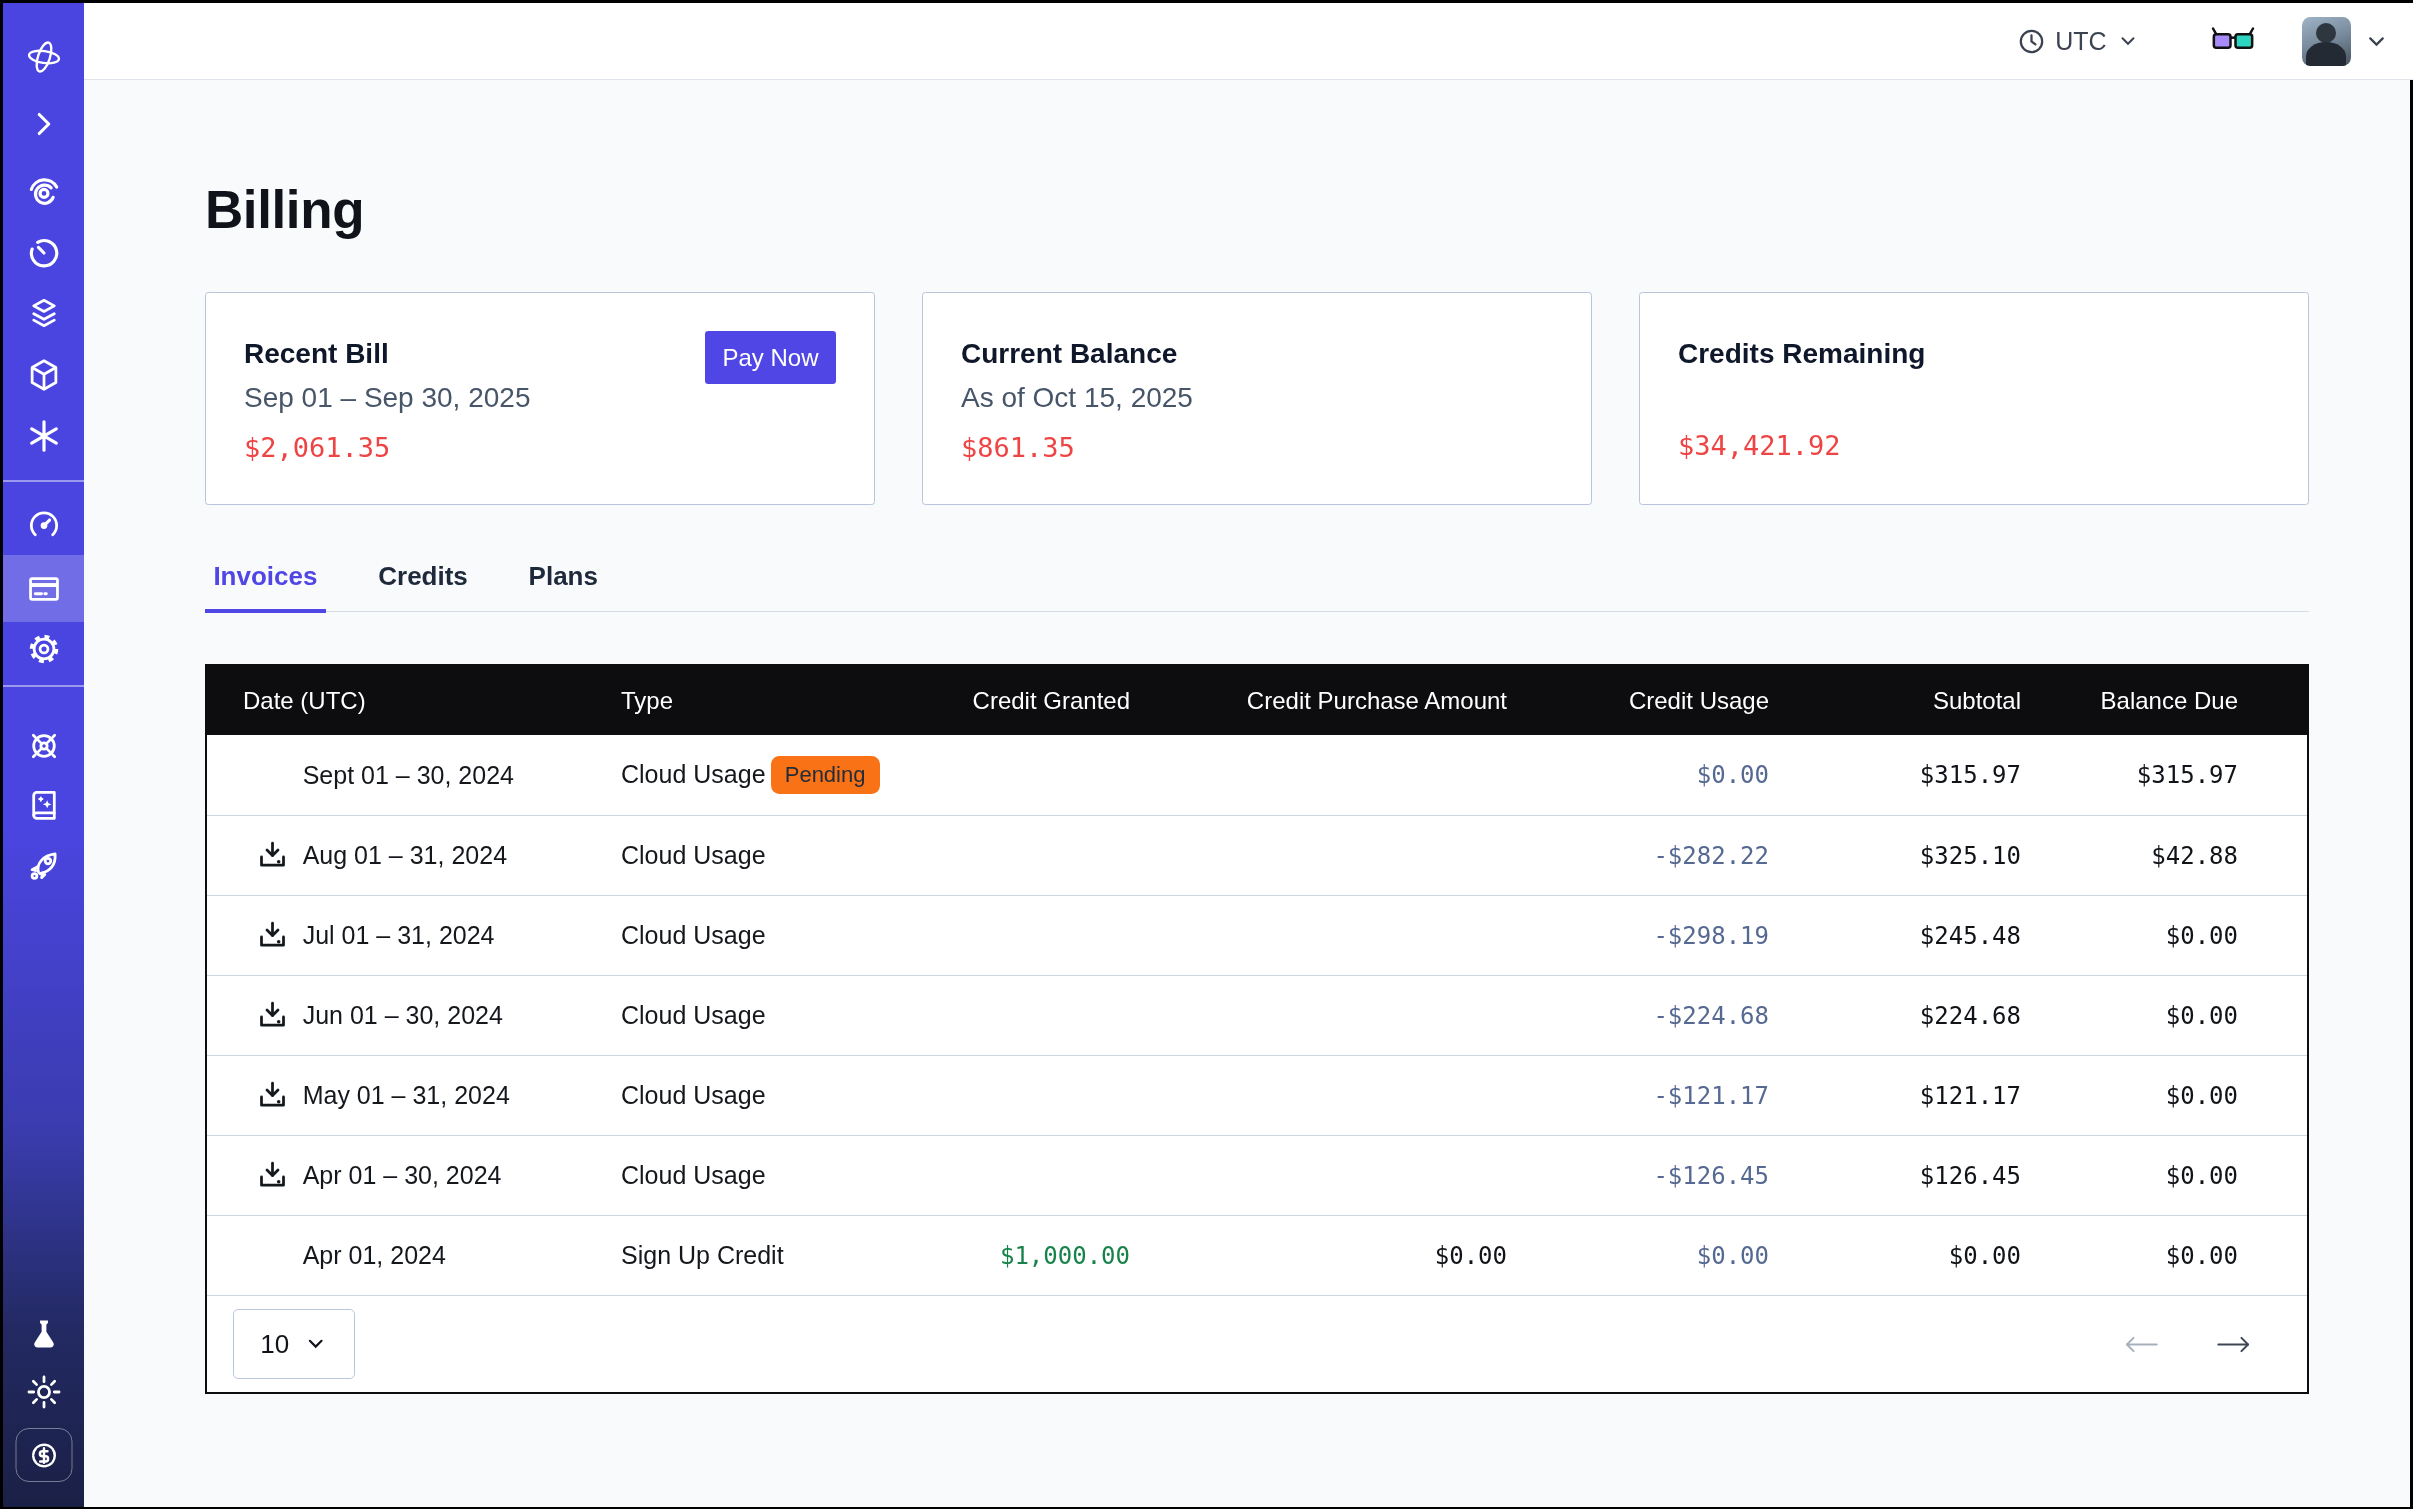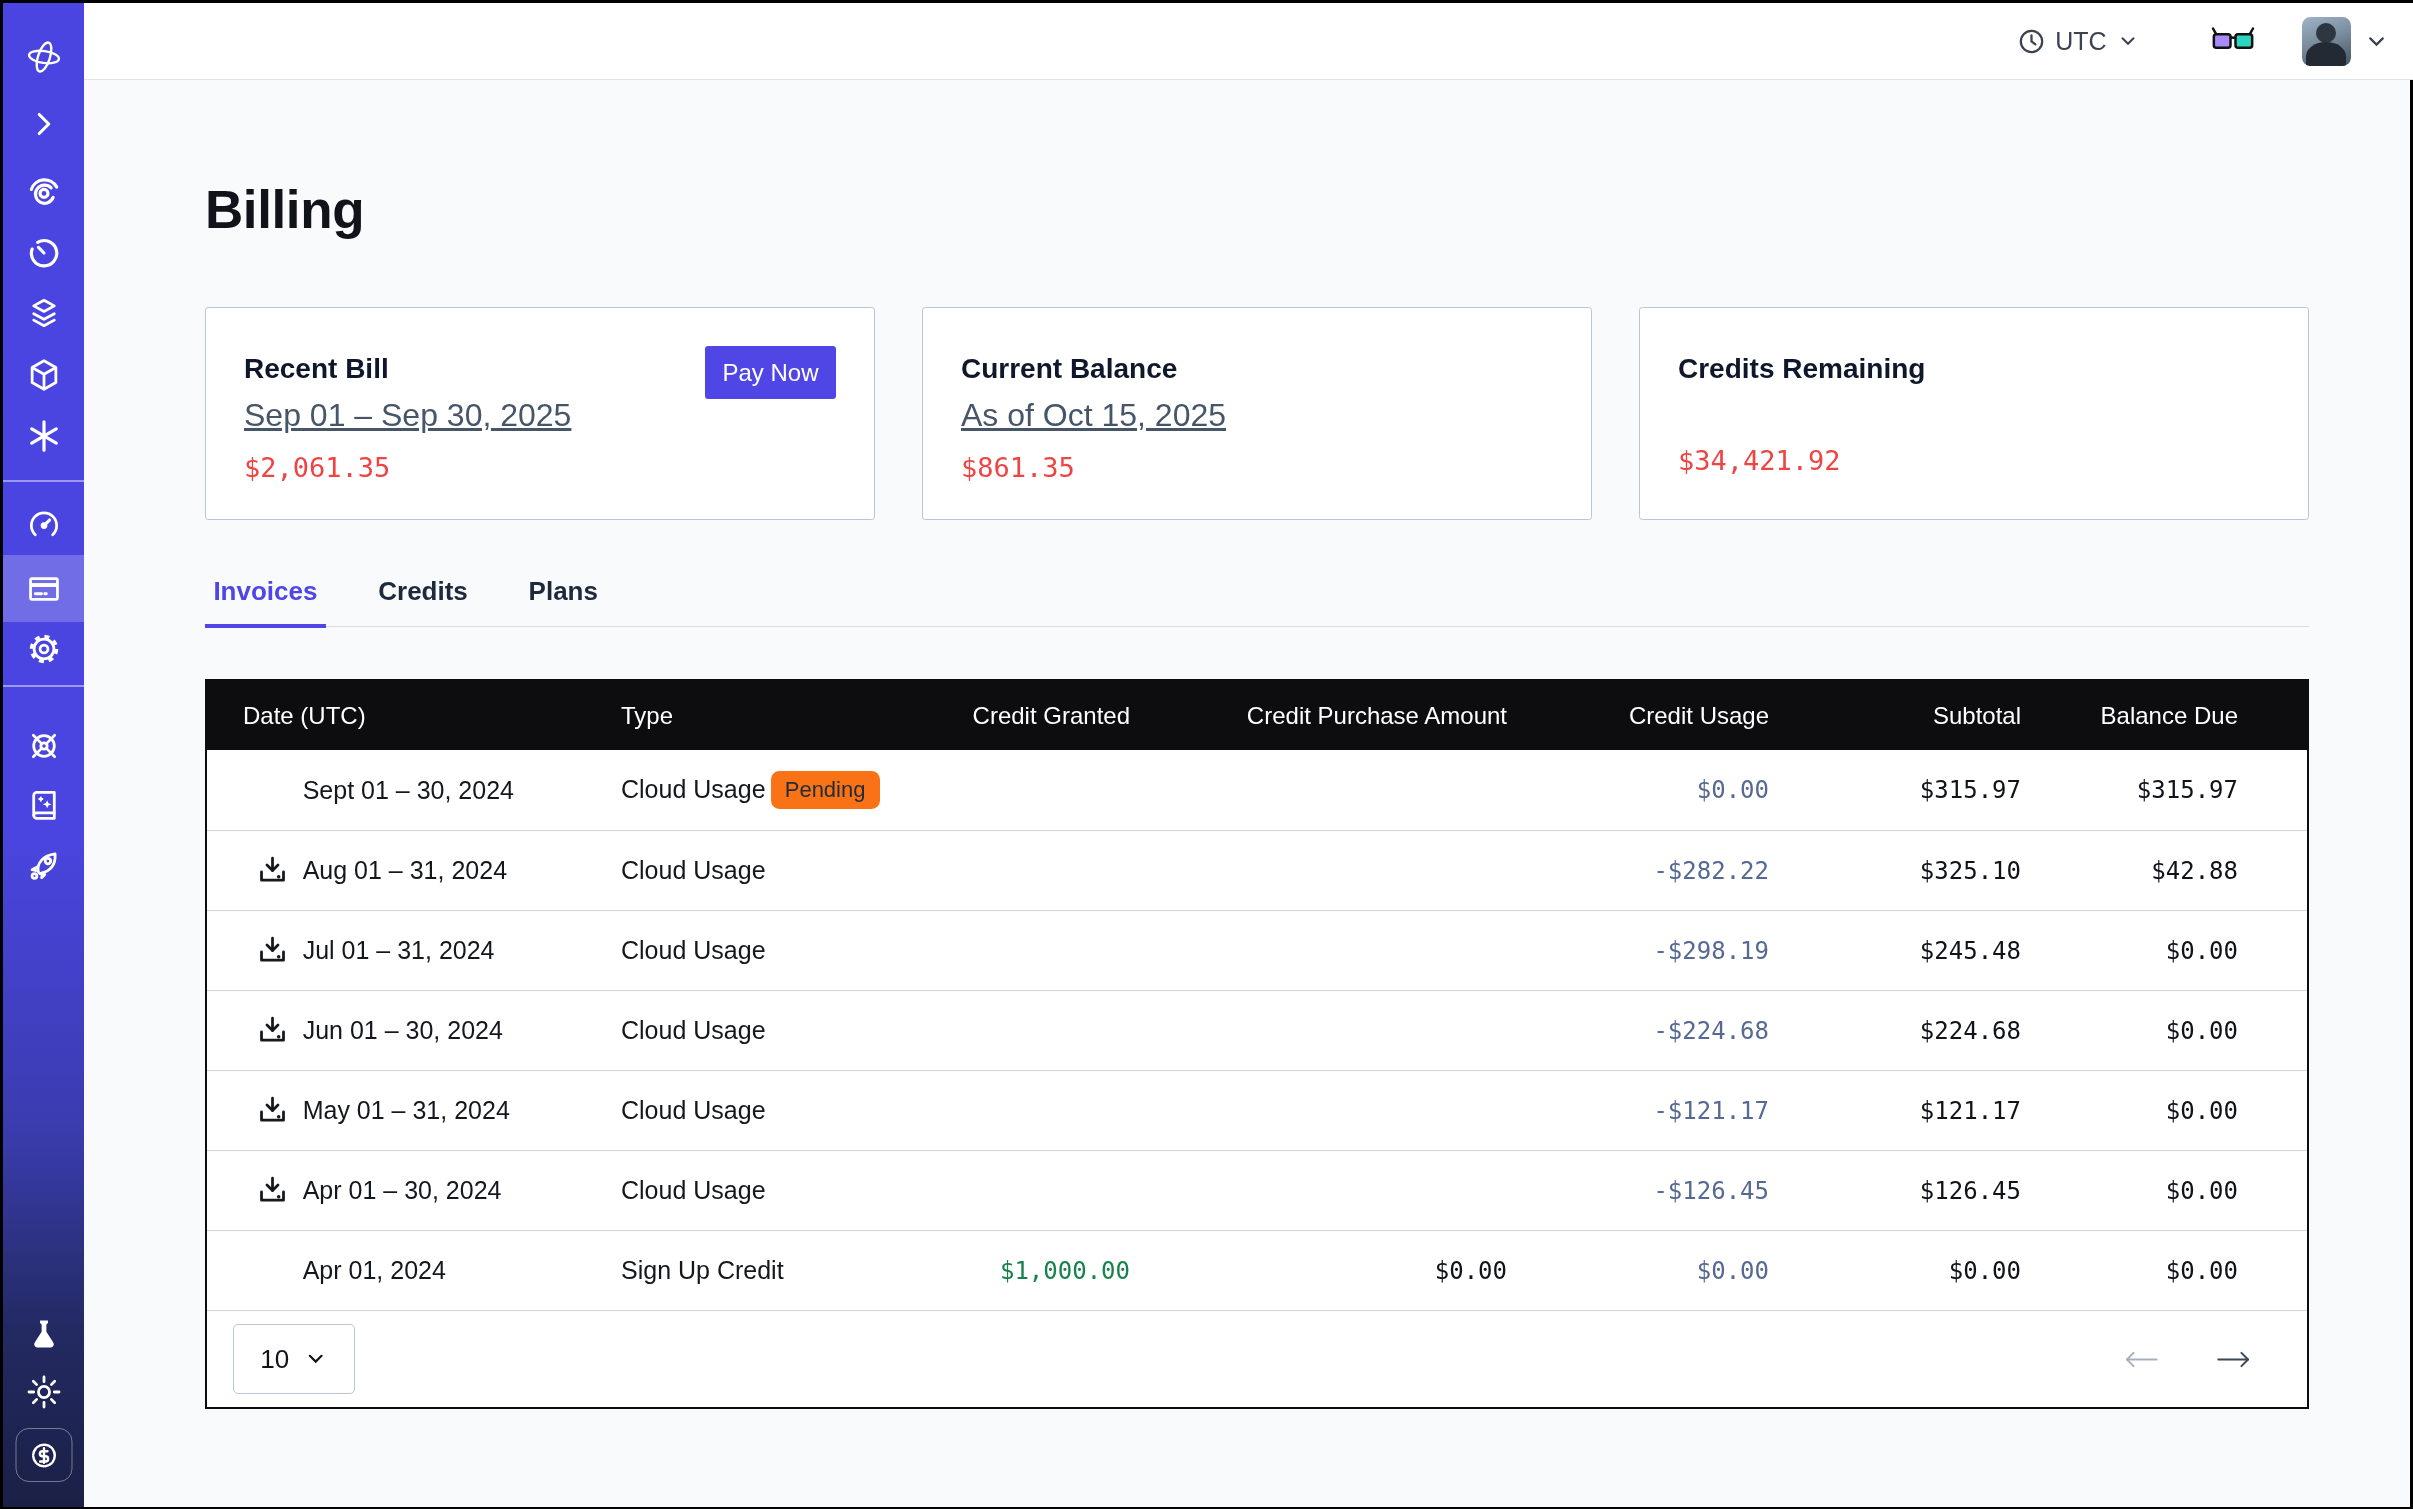--- a/index.html
+++ b/index.html
@@ -75,28 +75,28 @@
   .avatar-chevron { margin-left:13.4px; display:flex; }
 
   .content { flex:1; padding:0 105px 0 121px; }
 
   .page-title {
     margin-top:99px; font-size:53px; font-weight:600; color:#10131a;
     letter-spacing:-0.4px;
   }
 
   
-  .cards { display:flex; gap:47px; margin-top:67px; }
+  .cards { display:flex; gap:47px; margin-top:52px; }
   .card {
     flex:1; height:213px; background:#fff;
     border:1.7px solid #b9c5da; border-radius:3.3px;
     padding:45px 38px 0 38px; position:relative;
   }
   .card-title { font-size:28px; font-weight:600; color:#0f172a; }
-  .card-sub { font-size:32px; color:#475569; margin-top:11.7px; min-height:30px;text-decoration:underline; }
+  .card-sub { font-size:28px; color:#475569; margin-top:11.7px; min-height:30px; }
   .card-amount {
     font-family:"DejaVu Sans Mono", monospace;
     font-size:27px; color:#ef4444; margin-top:18.4px;
   }
   .paynow {
     position:absolute; top:38px; right:38px;
     width:131px; height:53px; background:#4f46e5; color:#fff;
     font-size:24px; border:none; border-radius:3.3px;
     display:flex; align-items:center; justify-content:center;
     font-family:"Liberation Sans", sans-serif; cursor:pointer;

